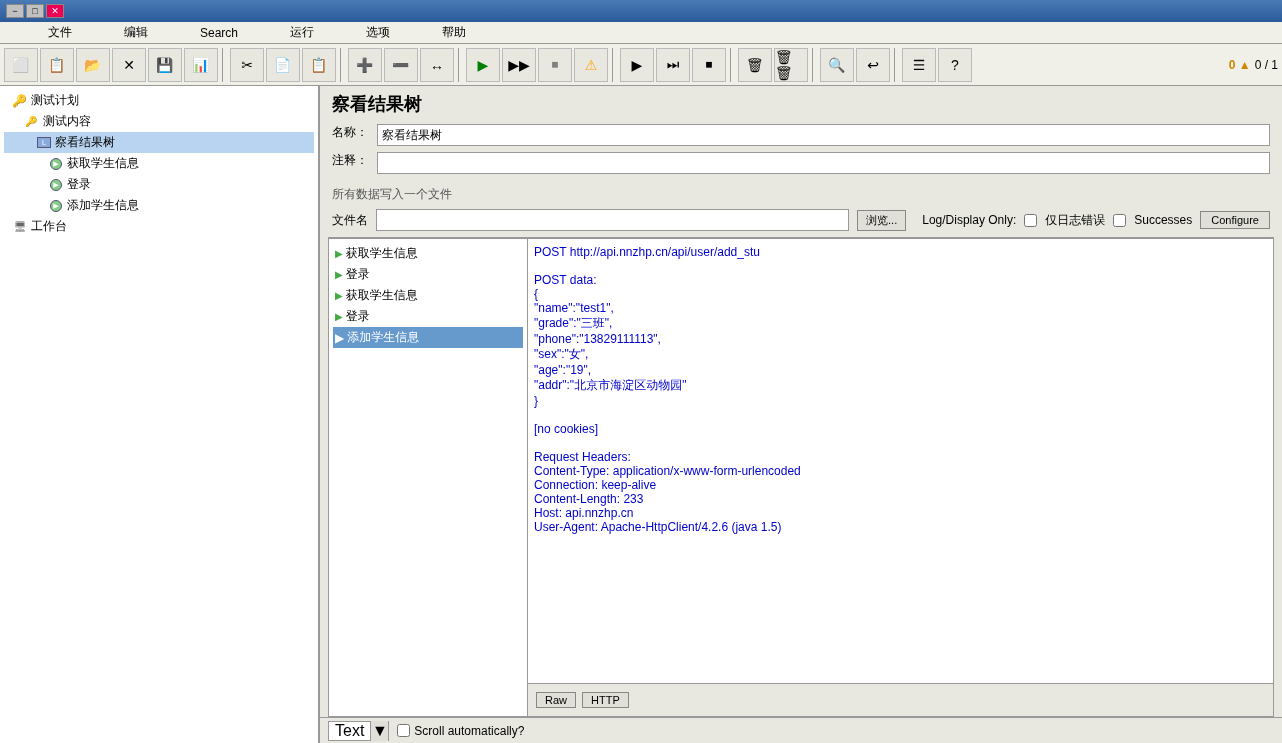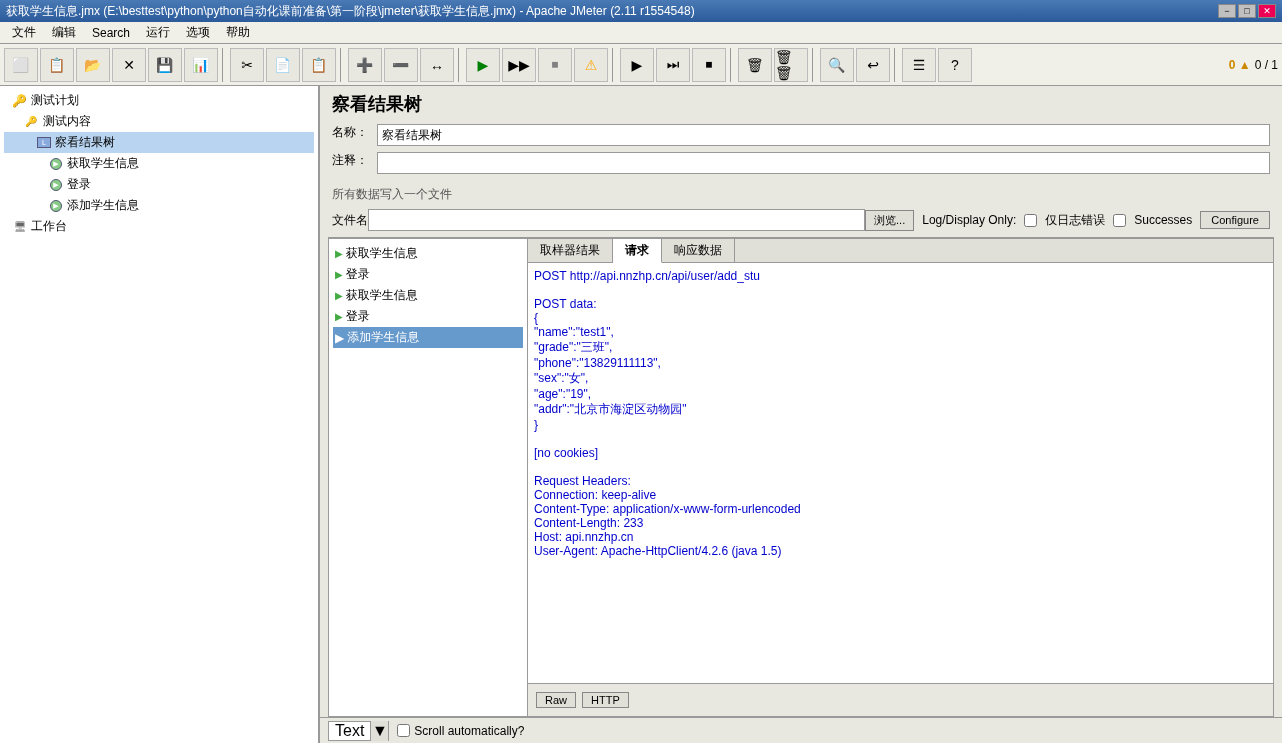--- a/index.html
+++ b/index.html
@@ -34,20 +34,21 @@
       display: flex;
       align-items: center;
       border-bottom: 1px solid #999;
       padding: 0 4px;
     }
     .menu-item {
       padding: 17px 8px;
       cursor: pointer;
       font-size: 12px;
       color: #000;
+      margin-left: 36px;
     }
 
     
     .toolbar {
       background: #f0f0e8;
       height: 42px;
       display: flex;
       align-items: center;
       border-bottom: 1px solid #999;
       padding: 2px 4px;
@@ -133,21 +134,21 @@
       font-size: 12px;
       color: #555;
       padding: 2px 12px;
       margin-bottom: 4px;
     }
     .file-row {
       display: flex;
       align-items: center;
       padding: 0 12px;
       margin-bottom: 6px;
-      gap: 0;
+      gap: 8px;
     }
     .browse-btn {
       padding: 2px 8px;
       background: #e0e0d8;
       border: 1px solid #888;
       cursor: pointer;
       font-size: 11px;
     }
     .log-controls {
       display: flex;
@@ -262,21 +263,20 @@
       background: #e0e0d8;
       border: 1px solid #888;
       cursor: pointer;
       font-size: 11px;
     }
   </style>
 </head>
 <body>
 
 <div class="title-bar">
-  <span class="title-bar-text">获取学生信息.jmx (E:\besttest\python\python自动化课前准备\第一阶段\jmeter\获取学生信息.jmx) - Apache JMeter (2.11 r1554548)</span>
   <div class="title-bar-buttons">
     <div class="title-btn">−</div>
     <div class="title-btn">□</div>
     <div class="title-btn close">✕</div>
   </div>
 </div>
 
 <div class="menu-bar">
   <span class="menu-item">文件</span>
   <span class="menu-item">编辑</span>
@@ -415,49 +415,38 @@
           <span class="result-icon green-triangle">▶</span>
           <span>登录</span>
         </div>
         <div class="result-item selected">
           <span class="result-icon" style="color:white;">▶</span>
           <span>添加学生信息</span>
         </div>
       </div>
 
       <div class="tab-area">
-        <div class="tab-bar">
-          <div class="tab">
-            <span>取样器结果</span>
-          </div>
-          <div class="tab active">
-            <span>请求</span>
-          </div>
-          <div class="tab">
-            <span>响应数据</span>
-          </div>
-        </div>
         <div class="tab-content">
           <div>POST http://api.nnzhp.cn/api/user/add_stu</div>
           <div>&nbsp;</div>
           <div>POST data:</div>
           <div>{</div>
           <div>  "name":"test1",</div>
           <div>  "grade":"三班",</div>
           <div>  "phone":"13829111113",</div>
           <div>  "sex":"女",</div>
           <div>  "age":"19",</div>
           <div>  "addr":"北京市海淀区动物园"</div>
           <div>}</div>
           <div>&nbsp;</div>
           <div>[no cookies]</div>
           <div>&nbsp;</div>
           <div>Request Headers:</div>
+          <div>Content-Type: application/x-www-form-urlencoded</div>
           <div>Connection: keep-alive</div>
-          <div>Content-Type: application/x-www-form-urlencoded</div>
           <div>Content-Length: 233</div>
           <div>Host: api.nnzhp.cn</div>
           <div>User-Agent: Apache-HttpClient/4.2.6 (java 1.5)</div>
         </div>
 
         <div class="sub-toolbar">
           <button class="raw-btn">Raw</button>
           <button class="http-btn">HTTP</button>
         </div>
       </div>

